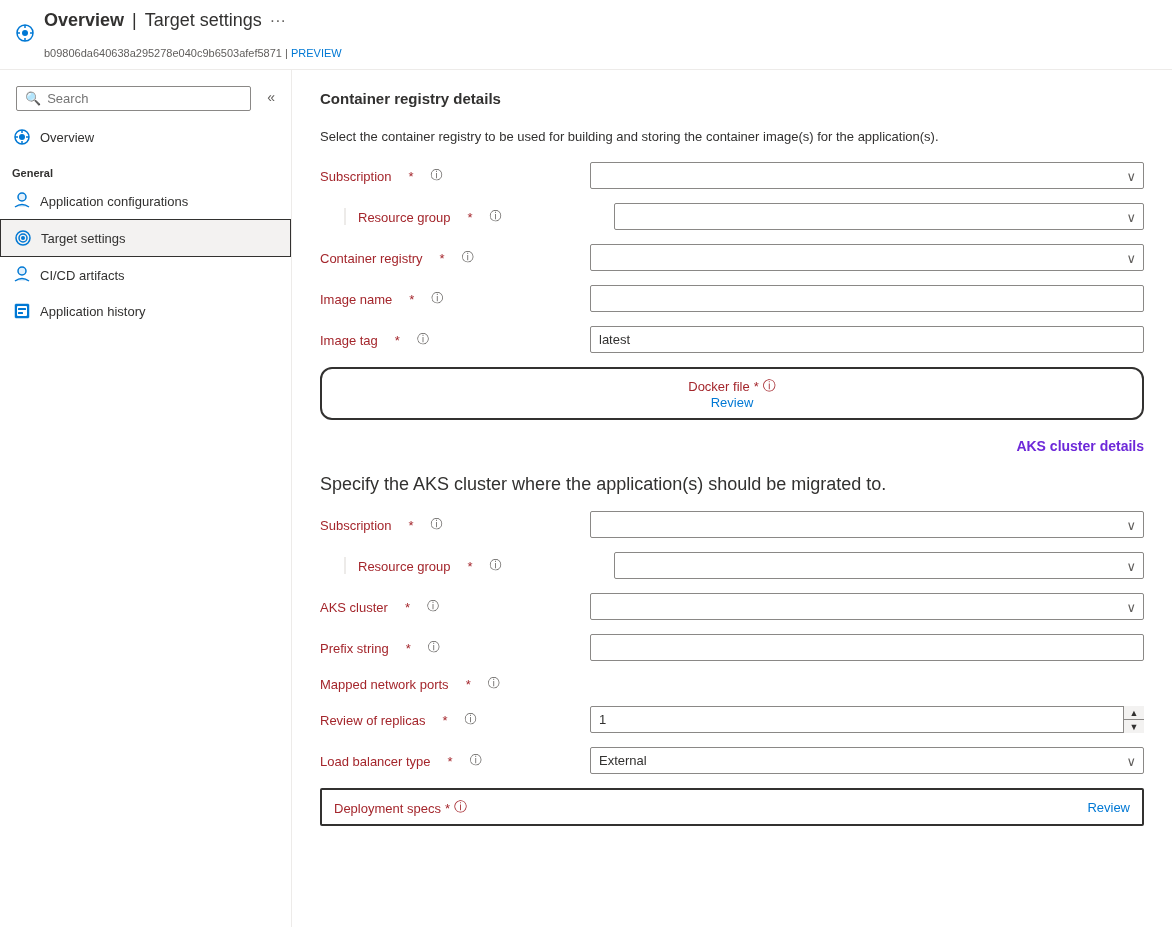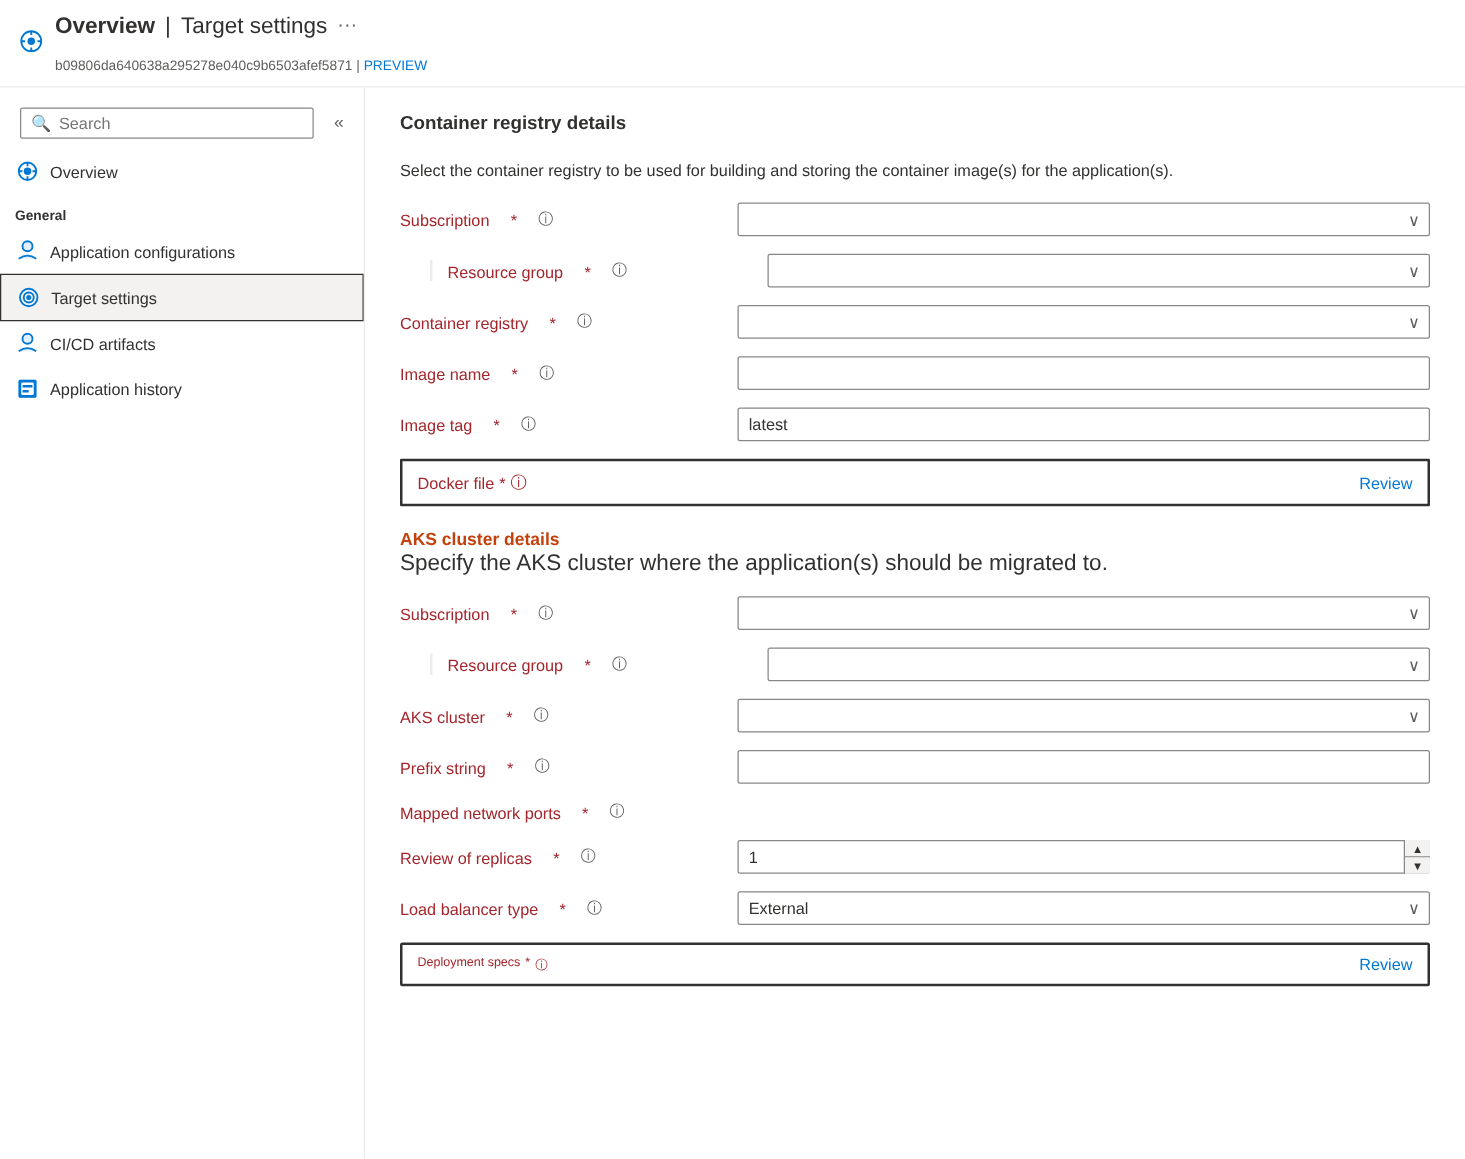--- a/index.html
+++ b/index.html
@@ -42,36 +42,36 @@
     .form-label { width: 270px; font-size: 13px; color: #a4262c; flex-shrink: 0; display: flex; align-items: flex-end; gap: 17px; }
     .form-label .asterisk { color: #a4262c; }
     .form-label .info-icon { color: #605e5c; font-size: 12px; cursor: pointer; }
     .select-wrapper { position: relative; flex: 1; }
     .select-wrapper select { width: 100%; border: 1px solid #8a8886; border-radius: 2px; padding: 5px 8px; font-size: 13px; background: #fff; color: #323130; appearance: none; -webkit-appearance: none; outline: none; }
     .select-arrow { position: absolute; right: 8px; top: 50%; transform: translateY(-50%); pointer-events: none; color: #605e5c; }
     .form-input { width: 100%; border: 1px solid #8a8886; border-radius: 2px; padding: 5px 8px; font-size: 13px; color: #323130; outline: none; }
     .resource-group-row { padding-left: 24px; }
     .resource-group-row .form-label { padding-left: 12px; border-left: 2px solid #edebe9; }
 
-    .docker-file-box { border: 2px solid #323130; border-radius: 1px; padding: 8px 12px; display: flex; align-items: center; justify-content: space-between; margin-bottom: 18px; }
+    .docker-file-box { border: 2px solid #323130; border-radius: 12px; padding: 8px 12px; display: flex; align-items: center; justify-content: space-between; margin-bottom: 18px; flex-direction: column; }
     .docker-file-label { font-size: 13px; color: #a4262c; display: flex; align-items: center; gap: 4px; }
     .docker-file-review { color: #0078d4; cursor: pointer; font-size: 13px; text-decoration: none; }
 
     .aks-section { margin-top: 8px; }
-    .aks-title { font-size: 14px; font-weight: 600; color: #c2410c; margin-bottom: 1px; }
+    .aks-title { font-size: 14px; font-weight: 600; color: #6d28d9; margin-bottom: 20px; text-align: right; }
     .aks-desc { font-size: 18px; color: #323130; margin-bottom: 16px; }
 
     .number-input-wrapper { position: relative; flex: 1; display: flex; }
     .number-input-wrapper input { width: 100%; border: 1px solid #8a8886; border-radius: 2px; padding: 5px 8px; font-size: 13px; color: #323130; outline: none; appearance: none; -moz-appearance: textfield; }
     .number-spinners { display: flex; flex-direction: column; position: absolute; right: 0; top: 0; bottom: 0; border-left: 1px solid #8a8886; }
     .spinner-btn { flex: 1; background: #f3f2f1; border: none; cursor: pointer; font-size: 9px; color: #323130; width: 20px; display: flex; align-items: center; justify-content: center; }
     .spinner-btn:first-child { border-bottom: 1px solid #8a8886; }
 
     .deployment-specs-box { border: 2px solid #323130; border-radius: 2px; padding: 8px 12px; display: flex; align-items: center; justify-content: space-between; margin-top: 14px; }
-    .deployment-specs-label { font-size: 10px; color: #a4262c; display: flex; align-items: flex-start; gap: 4px; }
+    .deployment-specs-label { font-size: 13px; color: #a4262c; display: flex; align-items: flex-end; gap: 4px; }
     .deployment-specs-review { color: #0078d4; cursor: pointer; font-size: 13px; text-decoration: none; }
 
     
     .svg-icon { width: 18px; height: 18px; }
   </style>
 </head>
 <body>
 
 <div class="header">
   <div style="margin-right:10px;">

